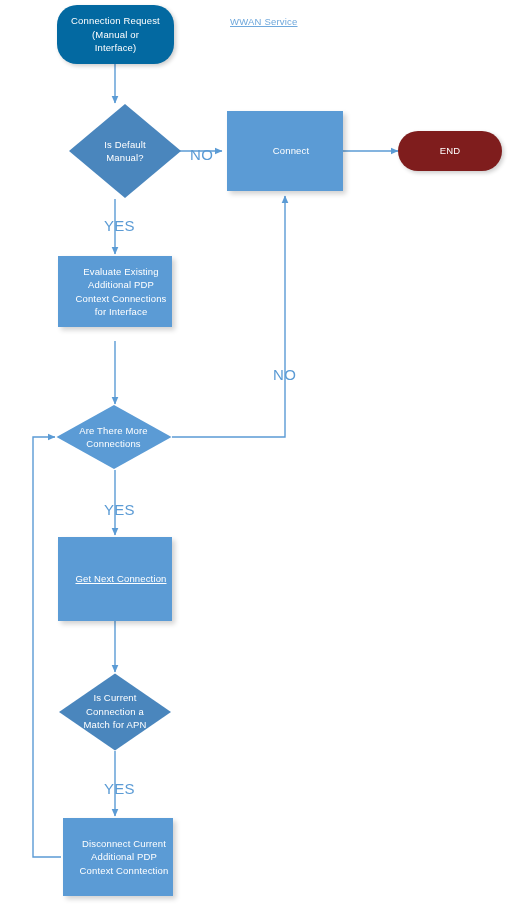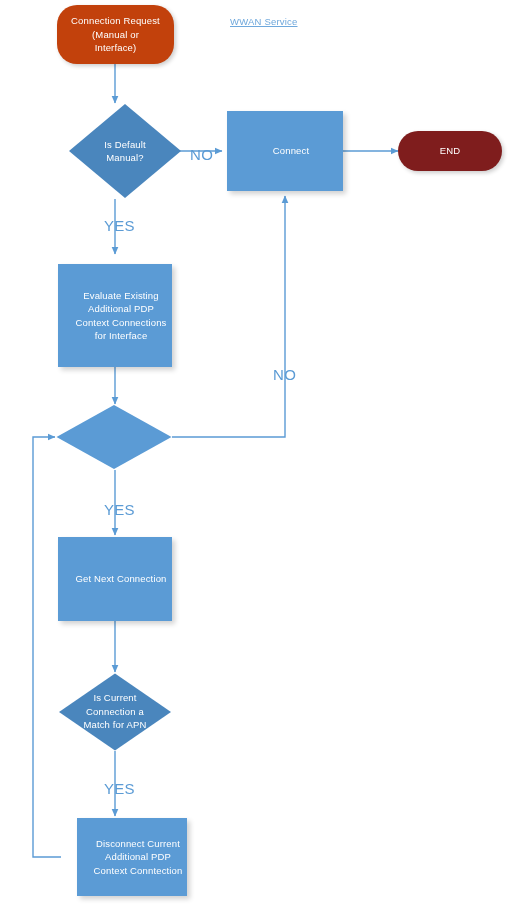--- a/index.html
+++ b/index.html
@@ -36,21 +36,21 @@
     z-index: 3;
     white-space: nowrap;
   }
   .node-label {
     display: block;
     width: 100%;
   }
 
   
   .shape-start {
-    background: #c2410c;
+    background: #0369a1;
     border-radius: 20px;
     box-shadow: 2px 2px 4px rgba(0,0,0,0.20);
   }
   
   .shape-end {
     background: #7f1d1d;
     border-radius: 999px;
     box-shadow: 2px 2px 4px rgba(0,0,0,0.20);
   }
   
@@ -152,51 +152,55 @@
   </div>
 
   <div class="node shape-process" style="left:227px; top:111px; width:116px; height:80px;">
     <span class="node-label">Connect</span>
   </div>
 
   <div class="node shape-end" style="left:398px; top:131px; width:104px; height:40px;">
     <span class="node-label">END</span>
   </div>
 
-  <div class="node shape-process" style="left:58px; top:256px; width:114px; height:103px;margin-top:8px;">
+  <div class="node shape-process" style="left:58px; top:256px; width:114px; height:71px;">
     <span class="node-label">
       <span>Evaluate Existing</span><br>
       <span>Additional PDP</span><br>
       <span>Context Connections</span><br>
       <span>for Interface</span>
     </span>
   </div>
 
   <div class="node shape-decision" style="left:55px; top:404px; width:117px; height:66px;">
     <svg class="diamond-bg" viewBox="0 0 117 66" preserveAspectRatio="none">
       <polygon points="58.5,1 116,33 58.5,65 1,33" fill="#5b9bd5"></polygon>
     </svg>
-  </div>
-
-  <div class="node shape-process" style="left:58px; top:537px; width:114px; height:84px;">
+    <span class="node-label diamond-text">
+      <span>Are There More</span><br>
+      <span>Connections</span>
+    </span>
+  </div>
+
+  <div class="node shape-process" style="left:58px; top:537px; width:114px; height:84px;text-decoration:underline;">
     <span class="node-label">Get Next Connection</span>
   </div>
 
   <div class="node shape-decision" style="left:58px; top:672px; width:114px; height:79px;">
     <svg class="diamond-bg" viewBox="0 0 114 79" preserveAspectRatio="none">
       <polygon points="57,1 113,39.5 57,78 1,39.5" fill="#4a86bd"></polygon>
     </svg>
     <span class="node-label diamond-text">
       <span>Is Current</span><br>
       <span>Connection a</span><br>
       <span>Match for APN</span>
     </span>
   </div>
 
-  <div class="node shape-process" style="left:77px; top:818px; width:110px; height:78px;">
+  <div class="node shape-process" style="left:63px; top:818px; width:110px; height:78px;">
     <span class="node-label">
       <span>Disconnect Current</span><br>
       <span>Additional PDP</span><br>
       <span>Context Conntection</span>
     </span>
   </div>
 
   <div class="edge-label" style="left:190px; top:146px;">NO</div>
 
   <div class="edge-label" style="left:104px; top:217px;">YES</div>

